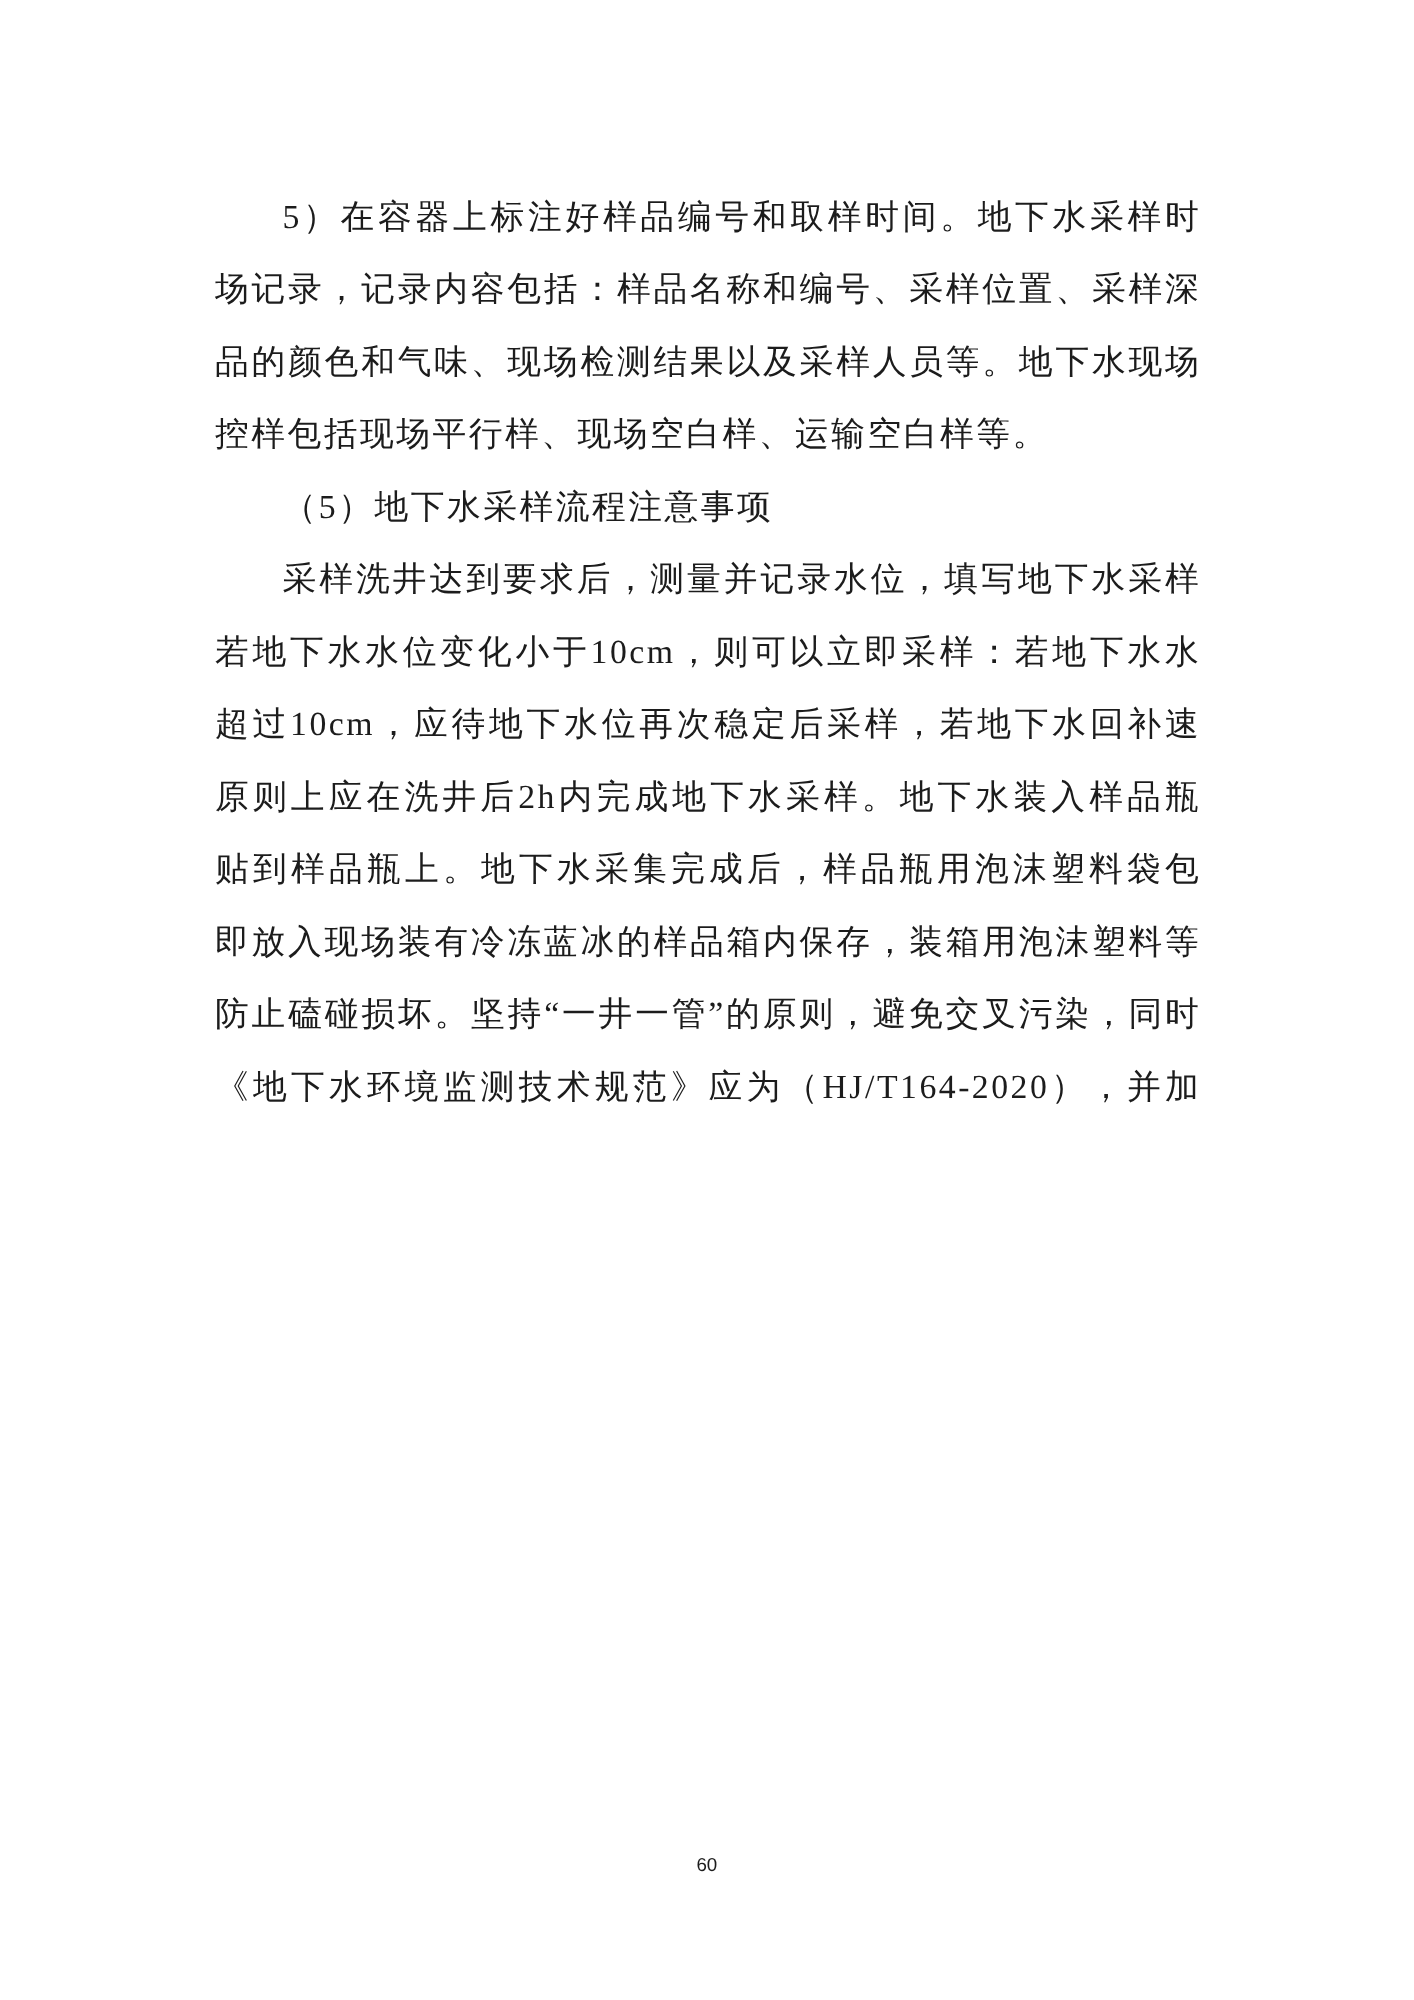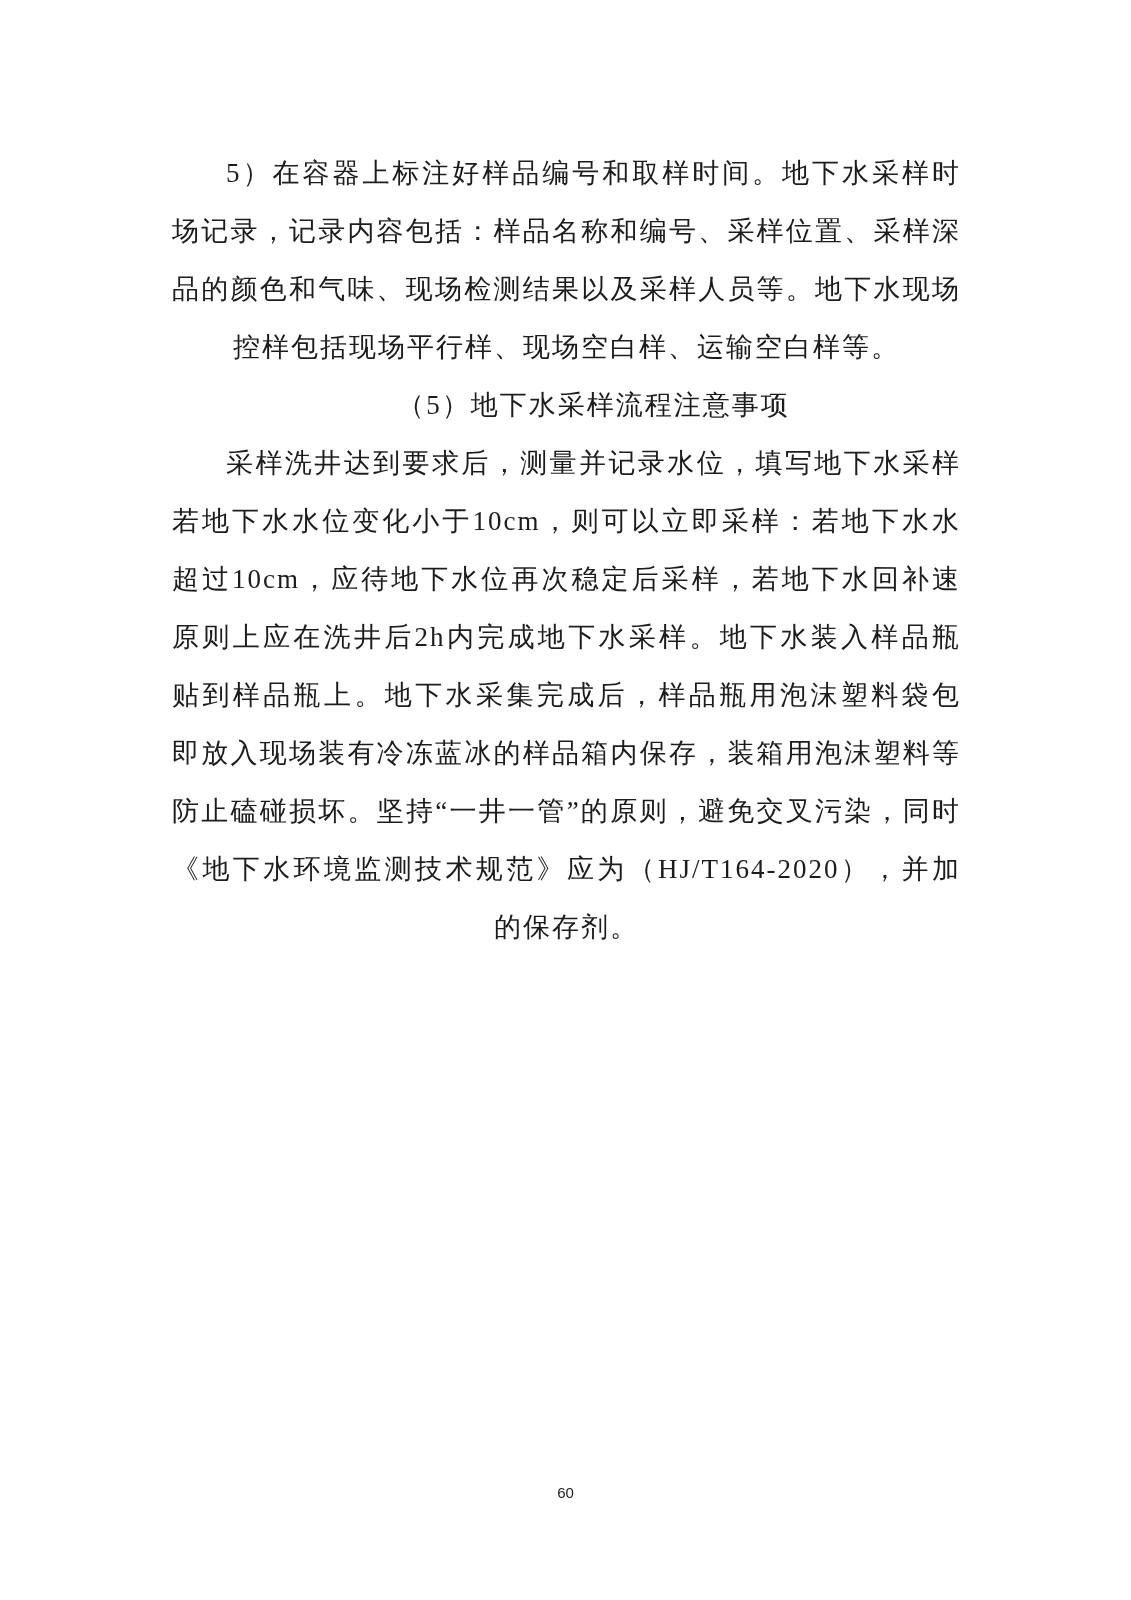--- a/index.html
+++ b/index.html
@@ -24,21 +24,21 @@
   }
   .para {
     margin: 0;
     padding: 0;
   }
   .line {
     font-size: 27px;
     line-height: 58px;
     height: 58px;
     letter-spacing: 2px;
-    text-align: center;
+    text-align: left;
     overflow: hidden;
   }
   .line.full {
     text-align: justify;
     text-align-last: justify;
     text-justify: inter-character;
   }
   .line.indent {
     text-indent: 54px;
   }
@@ -73,19 +73,18 @@
 
     <div class="para">
       <div class="line full indent">采样洗井达到要求后，测量并记录水位，填写地下水采样记录单，</div>
       <div class="line full">若地下水水位变化小于10cm，则可以立即采样：若地下水水位变化</div>
       <div class="line full">超过10cm，应待地下水位再次稳定后采样，若地下水回补速度较慢</div>
       <div class="line full">原则上应在洗井后2h内完成地下水采样。地下水装入样品瓶后，标签</div>
       <div class="line full">贴到样品瓶上。地下水采集完成后，样品瓶用泡沫塑料袋包裹，并立</div>
       <div class="line full">即放入现场装有冷冻蓝冰的样品箱内保存，装箱用泡沫塑料等分隔以</div>
       <div class="line full">防止磕碰损坏。坚持“一井一管”的原则，避免交叉污染，同时根据</div>
       <div class="line full">《地下水环境监测技术规范》应为（HJ/T164-2020），并加入相应</div>
-      <div class="line">的保存剂。</div>
     </div>
 
   </div>
 
   <div class="page-num">60</div>
 </div>
 
 </body></html>

